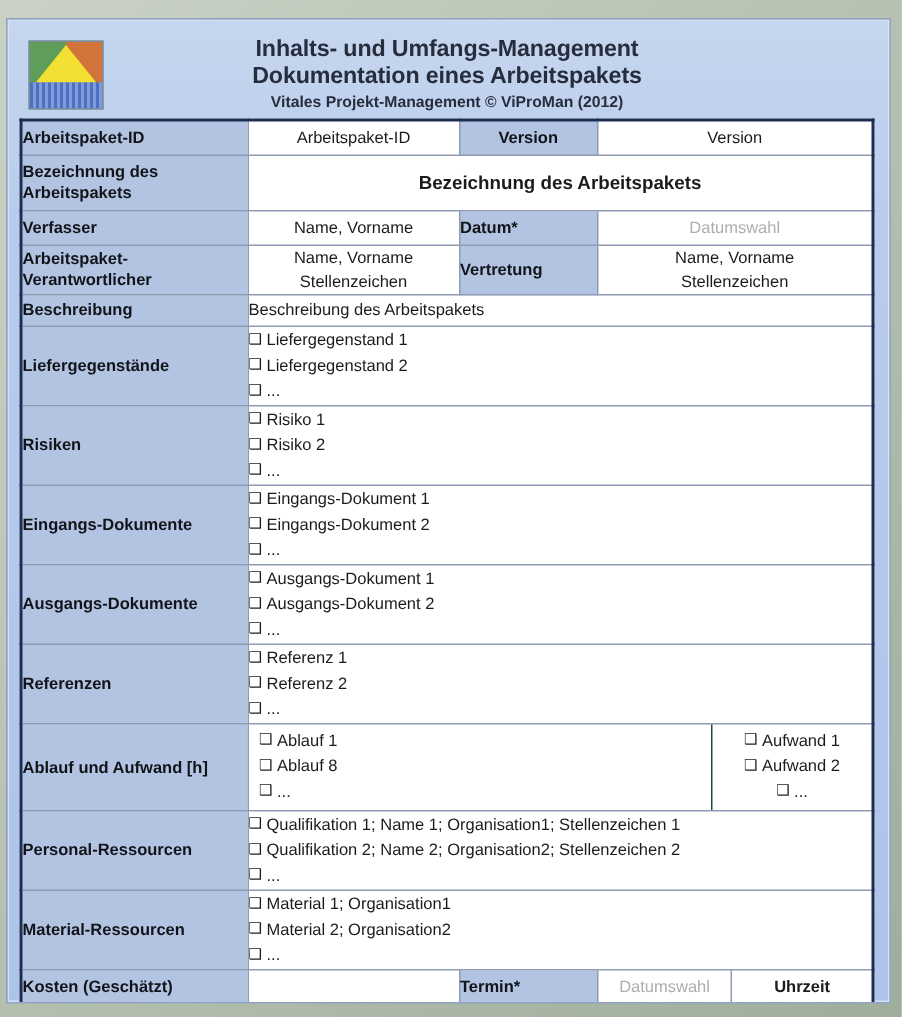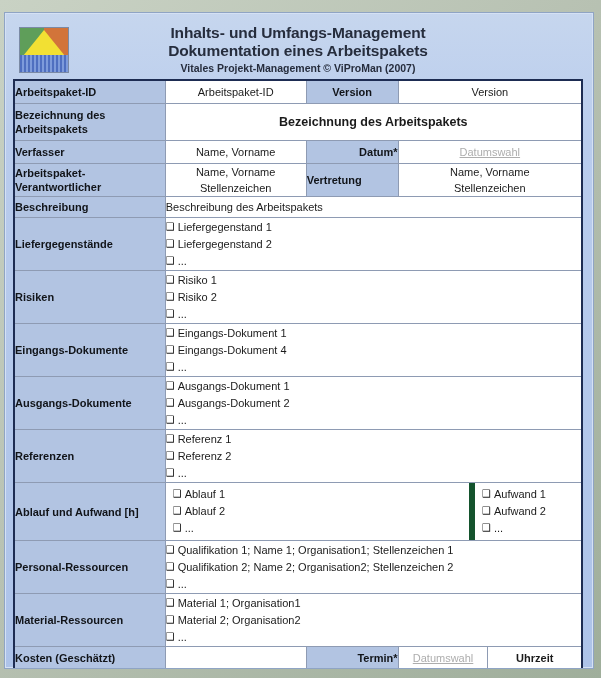--- a/index.html
+++ b/index.html
@@ -132,21 +132,20 @@
     line-height: 14px;
   }
   td.title-cell {
     background: #ffffff;
     text-align: center;
     font-weight: bold;
     font-size: 12.5px;
   }
   td.placeholder {
     color: #adadad;
-    text-decoration: underline;
   }
   tr.thick-bottom > td {
     border-bottom: 2px solid #1d2c52;
   }
   .list-line {
     display: block;
     line-height: 16px;
     white-space: nowrap;
   }
   .cb {
@@ -159,40 +158,41 @@
   .split-wrap {
     display: flex;
   }
   .split-left {
     flex: 1 1 auto;
     padding: 3px 7px;
   }
   .split-right {
     flex: 0 0 92px;
     padding: 3px 7px;
-    border-left: 6px solid #14532d;
+    border-left: 1px solid #14532d;
+    text-align: center;
   }
 </style>
 </head>
 <body>
 
 <div id="outer-frame">
   <div id="doc-panel">
 
     <div id="doc-header">
       <div id="logo">
         <div class="sky-left"></div>
         <div class="sky-right"></div>
         <div class="mountain"></div>
         <div class="water"></div>
       </div>
       <div id="title-block">
         <div id="title-line1">Inhalts- und Umfangs-Management</div>
         <div id="title-line2">Dokumentation eines Arbeitspakets</div>
-        <div id="title-sub">Vitales Projekt-Management © ViProMan  (2007)</div>
+        <div id="title-sub">Vitales Projekt-Management © ViProMan  (2012)</div>
       </div>
     </div>
 
     <table id="wp-table">
       <colgroup>
         <col style="width:148px">
         <col style="width:138px">
         <col style="width:90px">
         <col style="width:88px">
         <col style="width:92px">
@@ -207,21 +207,21 @@
         </tr>
 
         <tr>
           <td class="lbl" style="height:36px">Bezeichnung des Arbeitspakets</td>
           <td class="title-cell" colspan="4">Bezeichnung des Arbeitspakets</td>
         </tr>
 
         <tr>
           <td class="lbl" style="height:22px">Verfasser</td>
           <td class="val">Name, Vorname</td>
-          <td class="lbl" style="text-align:right">Datum*</td>
+          <td class="lbl" style="text-align:left">Datum*</td>
           <td class="val placeholder" colspan="2">Datumswahl</td>
         </tr>
 
         <tr class="thick-bottom">
           <td class="lbl" style="height:30px"><span>Arbeitspaket-Verantwortlicher</span></td>
           <td class="val">
             <span class="list-line">Name, Vorname</span>
             <span class="list-line">Stellenzeichen</span>
           </td>
           <td class="lbl" style="text-align:left">Vertretung</td>
@@ -251,21 +251,21 @@
             <span class="list-line"><span class="cb">❑</span><span>Risiko 1</span></span>
             <span class="list-line"><span class="cb">❑</span><span>Risiko 2</span></span>
             <span class="list-line"><span class="cb">❑</span><span>...</span></span>
           </td>
         </tr>
 
         <tr>
           <td class="lbl" style="height:52px">Eingangs-Dokumente</td>
           <td class="val-left" colspan="4">
             <span class="list-line"><span class="cb">❑</span><span>Eingangs-Dokument 1</span></span>
-            <span class="list-line"><span class="cb">❑</span><span>Eingangs-Dokument 4</span></span>
+            <span class="list-line"><span class="cb">❑</span><span>Eingangs-Dokument 2</span></span>
             <span class="list-line"><span class="cb">❑</span><span>...</span></span>
           </td>
         </tr>
 
         <tr>
           <td class="lbl" style="height:52px">Ausgangs-Dokumente</td>
           <td class="val-left" colspan="4">
             <span class="list-line"><span class="cb">❑</span><span>Ausgangs-Dokument 1</span></span>
             <span class="list-line"><span class="cb">❑</span><span>Ausgangs-Dokument 2</span></span>
             <span class="list-line"><span class="cb">❑</span><span>...</span></span>
@@ -280,21 +280,21 @@
             <span class="list-line"><span class="cb">❑</span><span>...</span></span>
           </td>
         </tr>
 
         <tr>
           <td class="lbl" style="height:52px">Ablauf und Aufwand [h]</td>
           <td colspan="4" style="padding:0">
             <div class="split-wrap">
               <div class="split-left">
                 <span class="list-line"><span class="cb">❑</span><span>Ablauf 1</span></span>
-                <span class="list-line"><span class="cb">❑</span><span>Ablauf 2</span></span>
+                <span class="list-line"><span class="cb">❑</span><span>Ablauf 8</span></span>
                 <span class="list-line"><span class="cb">❑</span><span>...</span></span>
               </div>
               <div class="split-right">
                 <span class="list-line"><span class="cb">❑</span><span>Aufwand 1</span></span>
                 <span class="list-line"><span class="cb">❑</span><span>Aufwand 2</span></span>
                 <span class="list-line"><span class="cb">❑</span><span>...</span></span>
               </div>
             </div>
           </td>
         </tr>
@@ -313,21 +313,21 @@
           <td class="val-left" colspan="4">
             <span class="list-line"><span class="cb">❑</span><span>Material 1; Organisation1</span></span>
             <span class="list-line"><span class="cb">❑</span><span>Material 2; Organisation2</span></span>
             <span class="list-line"><span class="cb">❑</span><span>...</span></span>
           </td>
         </tr>
 
         <tr>
           <td class="lbl" style="height:22px">Kosten (Geschätzt)</td>
           <td class="val"></td>
-          <td class="lbl" style="text-align:right">Termin*</td>
+          <td class="lbl" style="text-align:left">Termin*</td>
           <td class="val placeholder">Datumswahl</td>
           <td class="val" style="font-weight:bold">Uhrzeit</td>
         </tr>
 
         <tr>
           <td class="lbl" style="height:22px">Status*</td>
           <td class="val placeholder">Auswahl des Status</td>
           <td class="lbl" style="text-align:center">Priorität*</td>
           <td class="val placeholder" colspan="2">Auswahl der Priorität</td>
         </tr>

